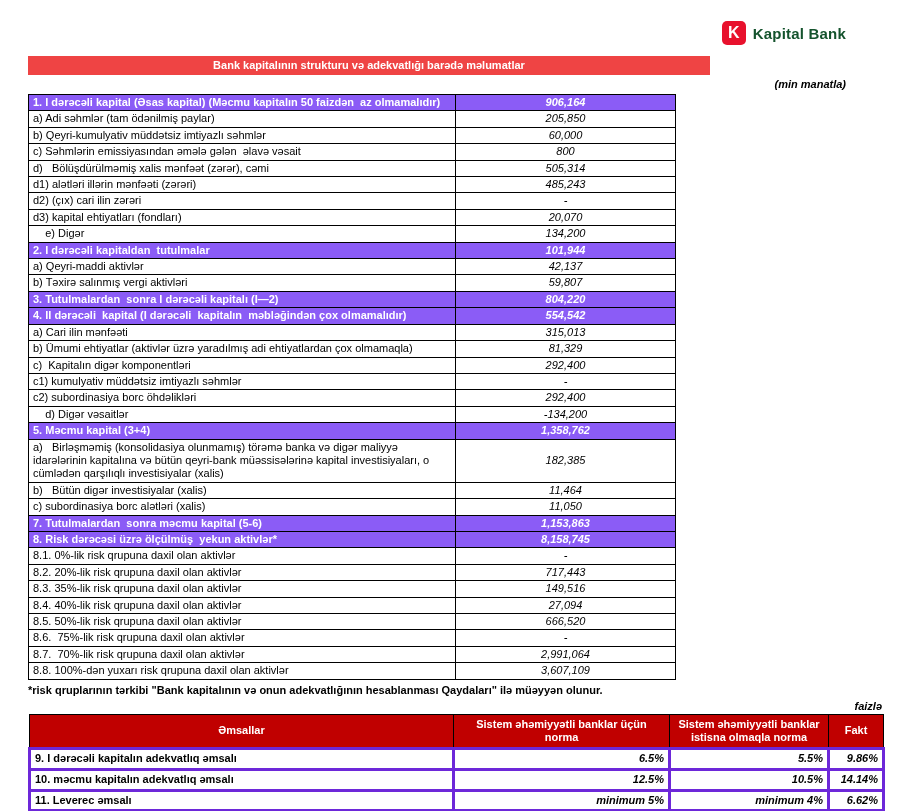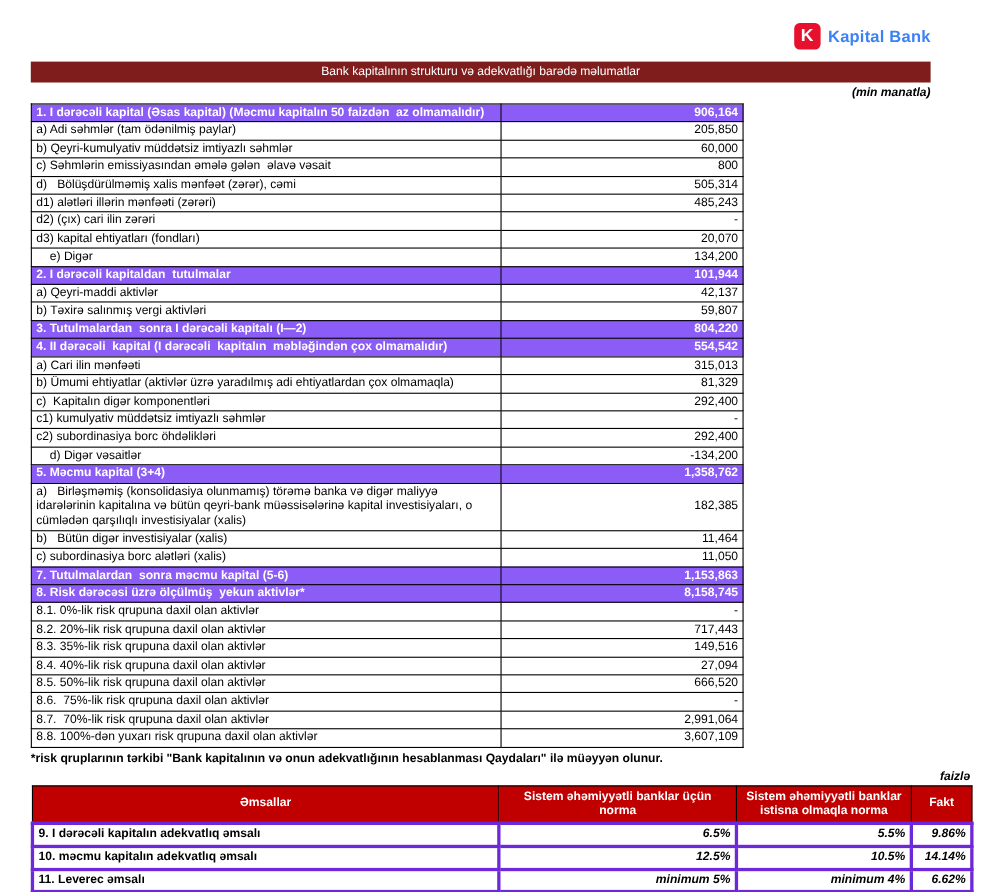--- a/index.html
+++ b/index.html
@@ -12,44 +12,44 @@
   .page { padding:18px 25px 0 28px; }
 
   
   .header-row { display:flex; justify-content:flex-end; align-items:center; height:30px; margin-right:36px; }
   .logo { display:flex; align-items:center; gap:7px; }
   .logo-mark {
     width:24px; height:24px; border-radius:5px; background:#e8112d;
     display:flex; align-items:center; justify-content:center;
     color:#fff; font-weight:bold; font-size:16px; line-height:1;
   }
-  .logo-text { font-size:15px; font-weight:600; color:#3b82f6; letter-spacing:0.2px; }
+  .logo-text { font-size:15px; font-weight:600; color:#14532d; letter-spacing:0.2px; }
 
   
   .title-bar {
-    width:818px; margin-top:8px; background:#7f1d1d; color:#fff;
-    font-weight:normal; font-size:11px; text-align:center;
+    width:682px; margin-top:8px; background:#ef4444; color:#fff;
+    font-weight:bold; font-size:11px; text-align:center;
     padding:3px 0 4px 0;
   }
   .unit-note {
     width:818px; text-align:right; font-style:italic; font-weight:600;
     font-size:11px; margin-top:3px; margin-bottom:4px;
   }
 
   
   table { border-collapse:collapse; }
   .capital-table { width:647px; table-layout:fixed; }
   .capital-table col.c-label { width:427px; }
   .capital-table col.c-value { width:220px; }
   .capital-table td {
     border:1px solid #000; padding:1px 4px; font-size:11px; line-height:1.22;
     vertical-align:middle;
   }
   .capital-table td.lbl { text-align:left; white-space:pre-wrap; }
-  .capital-table td.val { text-align:right; }
+  .capital-table td.val { text-align:center;font-style:italic; }
   .capital-table tr.section td { background:#8b5cf6; color:#fff; font-weight:bold; }
 
   
   .footnote { font-weight:bold; font-size:11px; margin-top:4px; }
   .percent-note {
     width:854px; text-align:right; font-style:italic; font-weight:600;
     font-size:11px; margin-top:4px; margin-bottom:2px;
   }
 
   

